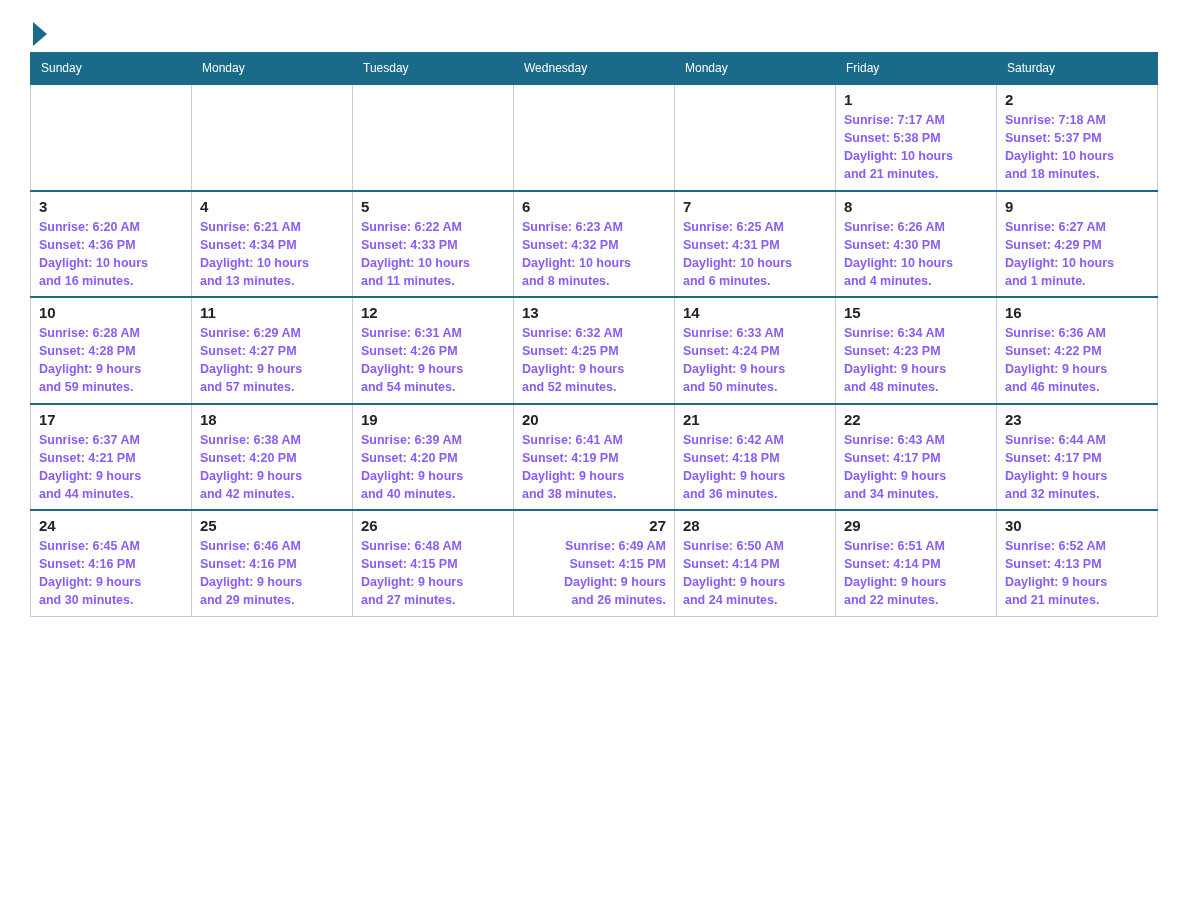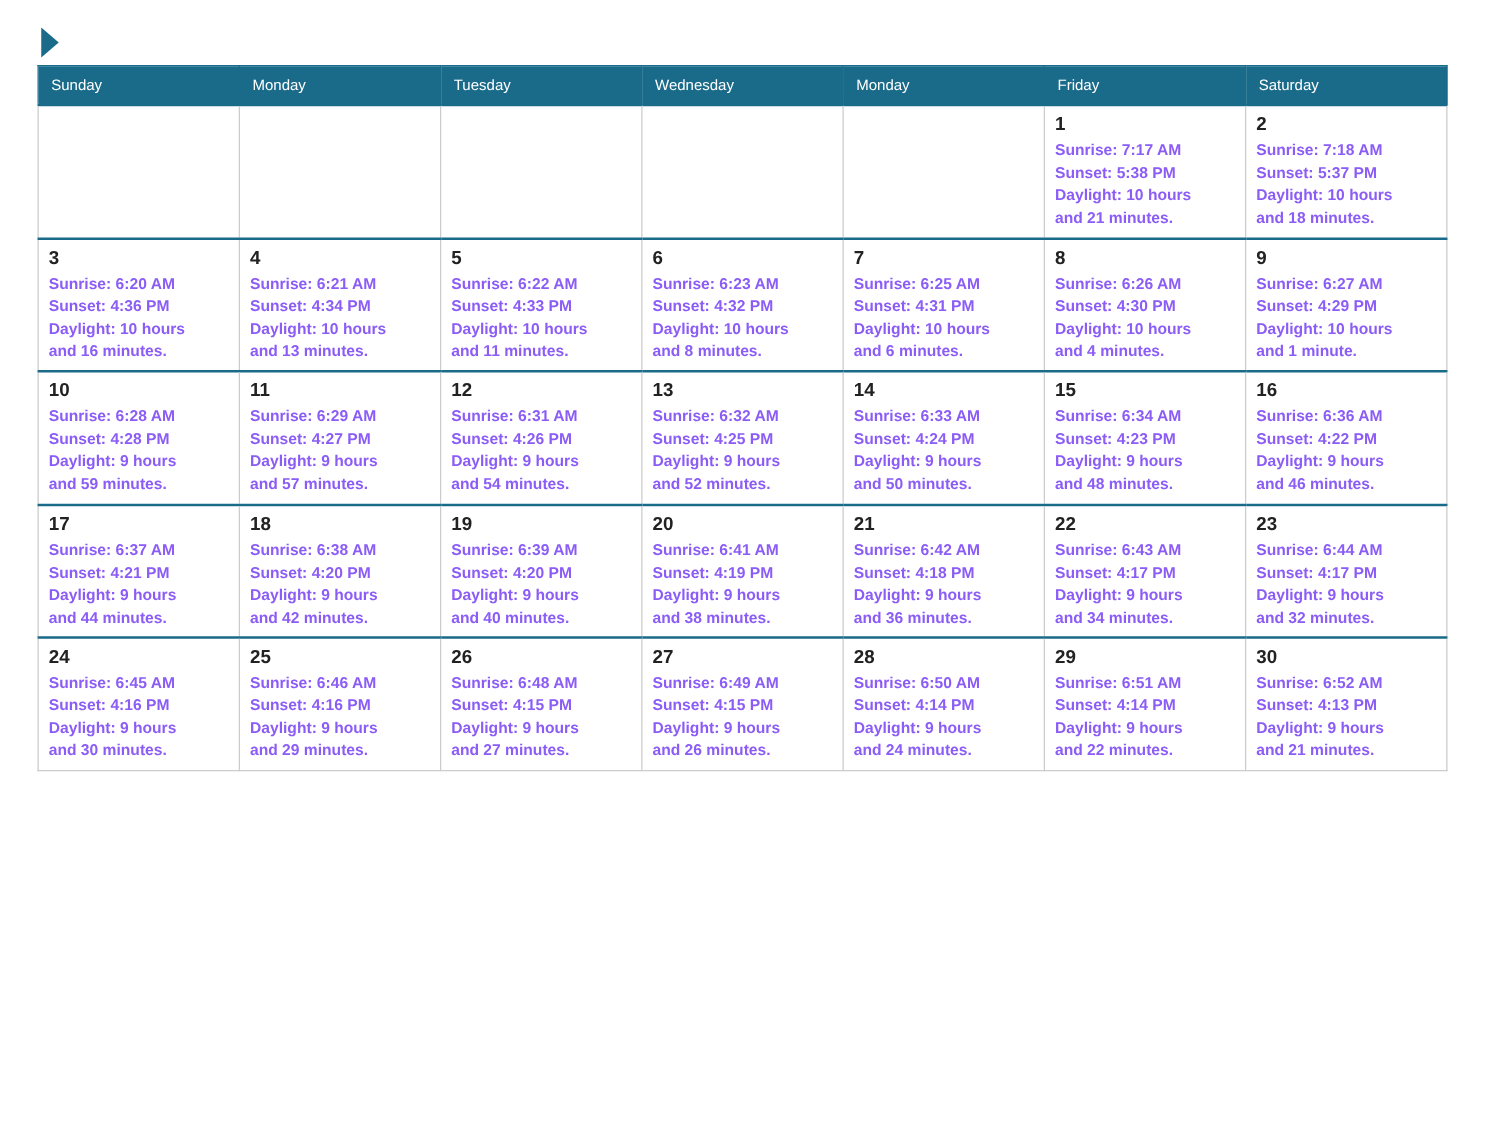--- a/index.html
+++ b/index.html
@@ -253,21 +253,21 @@
           <div class="day-info">Sunrise: 6:45 AM<br>Sunset: 4:16 PM<br>Daylight: 9 hours<br>and 30 minutes.</div>
         </td>
         <td class="row-divider" style="border-top: 2px solid rgb(26, 107, 138);">
           <span class="day-num">25</span>
           <div class="day-info">Sunrise: 6:46 AM<br>Sunset: 4:16 PM<br>Daylight: 9 hours<br>and 29 minutes.</div>
         </td>
         <td class="row-divider" style="border-top: 2px solid rgb(26, 107, 138);">
           <span class="day-num">26</span>
           <div class="day-info">Sunrise: 6:48 AM<br>Sunset: 4:15 PM<br>Daylight: 9 hours<br>and 27 minutes.</div>
         </td>
-        <td class="row-divider" style="border-top: 2px solid rgb(26, 107, 138);">
+        <td class="row-divider" style="border-top: 2px solid rgb(26, 107, 138); text-align: right;">
           <span class="day-num">27</span>
           <div class="day-info">Sunrise: 6:49 AM<br>Sunset: 4:15 PM<br>Daylight: 9 hours<br>and 26 minutes.</div>
         </td>
         <td class="row-divider" style="border-top: 2px solid rgb(26, 107, 138);">
           <span class="day-num">28</span>
           <div class="day-info">Sunrise: 6:50 AM<br>Sunset: 4:14 PM<br>Daylight: 9 hours<br>and 24 minutes.</div>
         </td>
         <td class="row-divider" style="border-top: 2px solid rgb(26, 107, 138);">
           <span class="day-num">29</span>
           <div class="day-info">Sunrise: 6:51 AM<br>Sunset: 4:14 PM<br>Daylight: 9 hours<br>and 22 minutes.</div>

